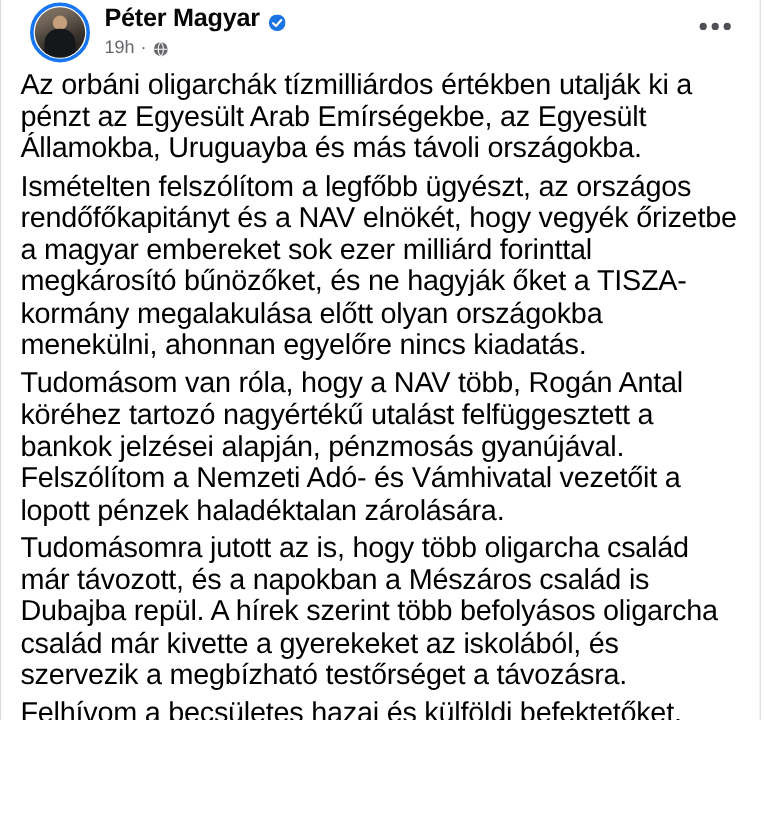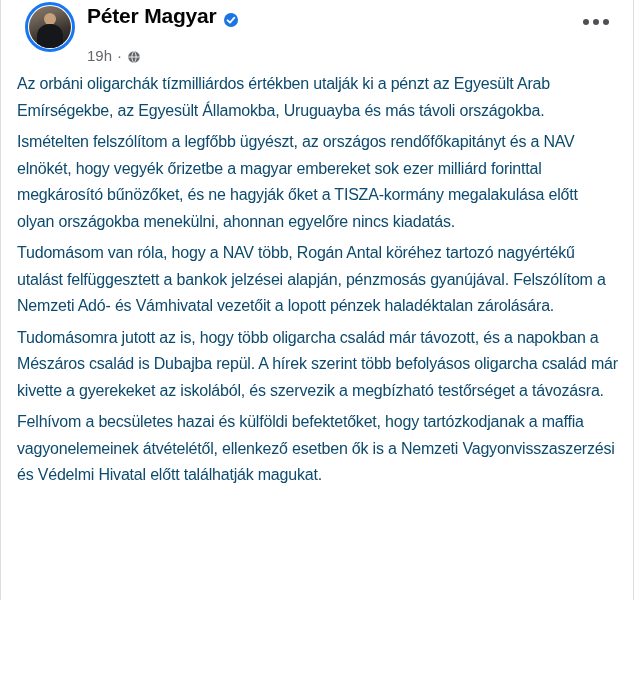--- a/index.html
+++ b/index.html
@@ -78,21 +78,21 @@
   }
   .author-name {
     font-size: 21px;
     font-weight: 700;
     color: #050505;
     letter-spacing: -0.2px;
     cursor: pointer;
   }
   .verified { width: 14px; height: 14px; display: inline-block; }
   .sub-row {
-    margin-top: 18px;
+    margin-top: 2px;
     display: flex;
     align-items: center;
     gap: 5px;
     color: #65676b;
     font-size: 15px;
     line-height: 18px;
   }
   .timestamp { cursor: pointer; }
   .dot-sep { color: #65676b; }
   .globe { width: 14px; height: 14px; display: inline-block; margin-top: 1px; }
@@ -116,24 +116,24 @@
     height: 6px;
     border-radius: 50%;
     background: #4e5055;
     display: inline-block;
   }
   
   .post-content {
     padding: 2px 14px 0 16px;
   }
   .post-content p {
-    font-size: 16px;
+    font-size: 24px;
     line-height: 26.5px;
     letter-spacing: -0.2px;
-    color: #0c4a6e;
+    color: #000000;
     margin: 0 0 5px 0;
   }
 </style>
 </head>
 <body>
 
 <div class="page">
   <article class="post-card">
 
     <header class="post-header">

